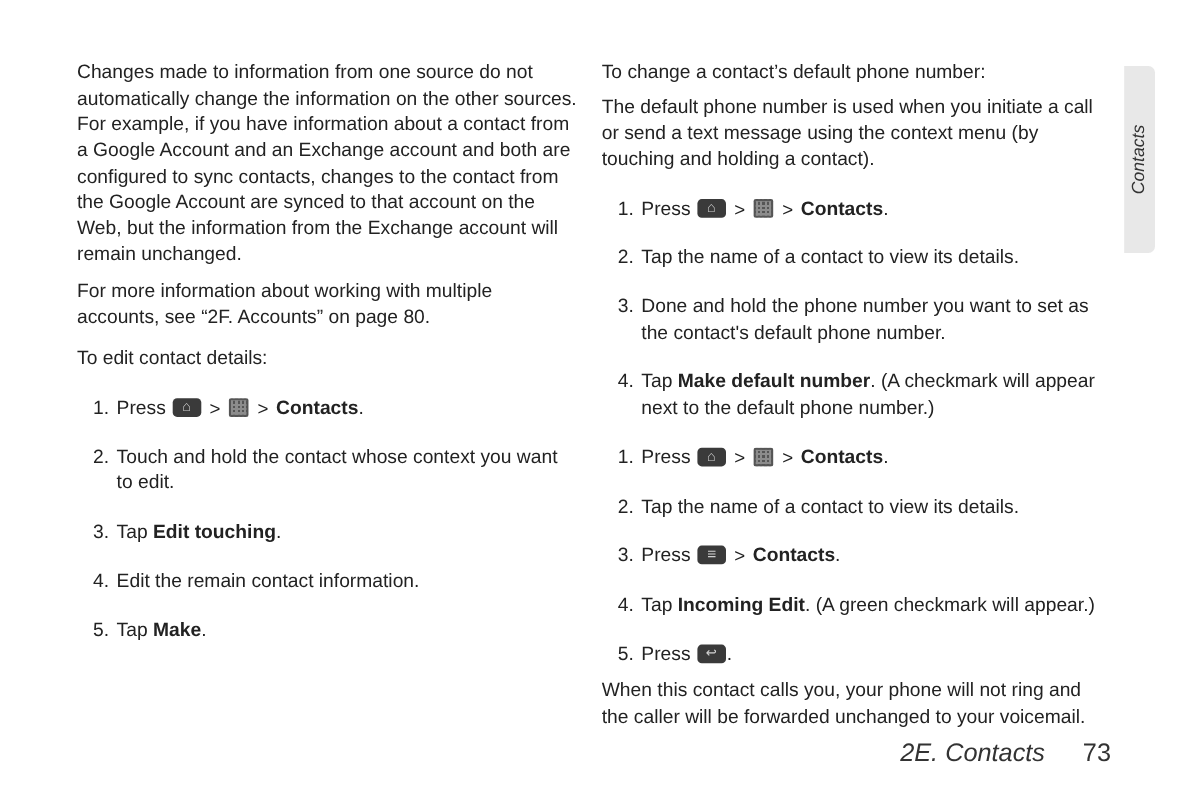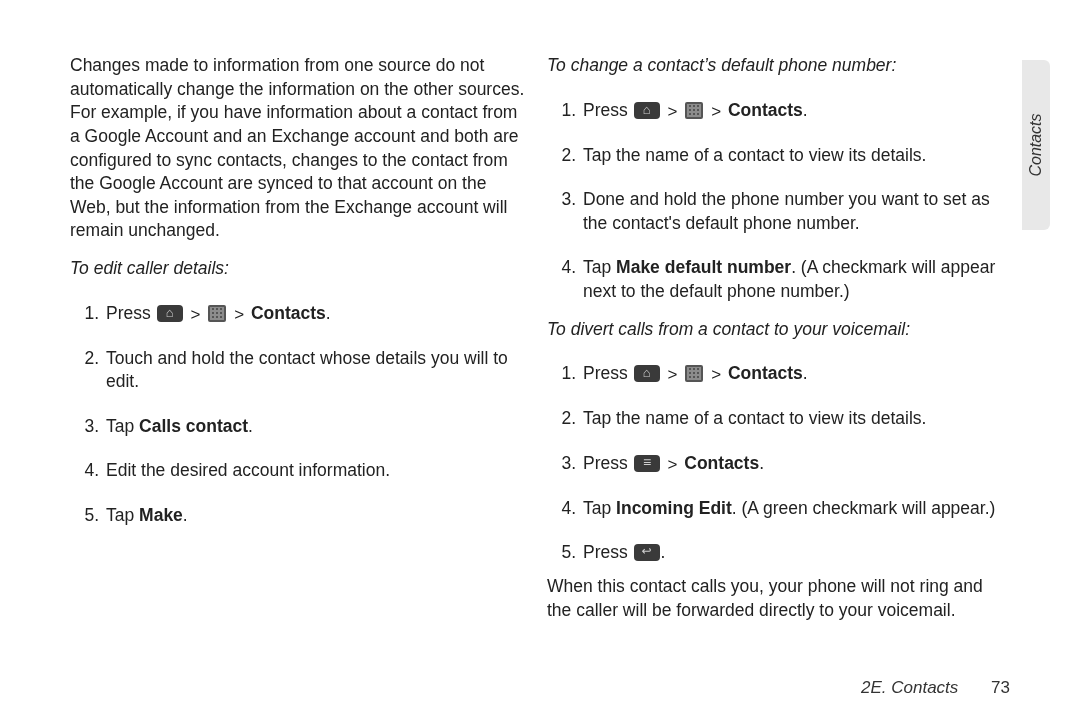--- a/index.html
+++ b/index.html
@@ -15,21 +15,20 @@
     padding:54px 70px 0 70px;
     gap:22px;
   }
   .col{
     width:455px;
     font-size:17.5px;
     line-height:1.35;
   }
   .para{margin:0 0 10px 0;}
   .section-head{
-    font-style:italic;
     margin:14px 0 8px 0;
   }
   ol{
     margin:0 0 10px 0;
     padding-left:34px;
   }
   ol li{
     padding-left:2px;
     margin-bottom:6px;
     margin-top:21px;
@@ -108,82 +107,83 @@
     font-style:italic;
     font-size:16px;
     color:#333;
     white-space:nowrap;
   }
   .footer{
     position:absolute;
     bottom:22px;
     right:70px;
     font-style:italic;
-    font-size:17px;
+    font-size:23px;
     color:#333;
   }
   .footer .pnum{
     font-style:normal;
     margin-left:28px;
   }
 </style>
 </head>
 <body>
 
 <div class="side-tab">
   <span>Contacts</span>
 </div>
 
 <div class="page">
 
   <div class="col">
     <p class="para">Changes made to information from one source do not automatically change the information on the other sources. For example, if you have information about a contact from a Google Account and an Exchange account and both are configured to sync contacts, changes to the contact from the Google Account are synced to that account on the Web, but the information from the Exchange account will remain unchanged.</p>
-
-    <p class="section-head">To edit caller details:</p>
+    <p class="para">For more information about working with multiple accounts, see “2F. Accounts” on page 80.</p>
+
+    <p class="section-head">To edit contact details:</p>
 
     <ol>
       <li>
         <span>Press </span>
         <span class="icon icon-home"></span>
         <span class="gt">&gt;</span>
         <span class="icon icon-grid"></span>
         <span class="gt">&gt;</span>
         <span class="bold">Contacts</span>.
       </li>
-      <li>Touch and hold the contact whose details you will to edit.</li>
-      <li>
-        <span>Tap </span><span class="bold">Calls contact</span>.
-      </li>
-      <li>Edit the desired account information.</li>
+      <li>Touch and hold the contact whose context you want to edit.</li>
+      <li>
+        <span>Tap </span><span class="bold">Edit touching</span>.
+      </li>
+      <li>Edit the remain contact information.</li>
       <li>
         <span>Tap </span><span class="bold">Make</span>.
       </li>
     </ol>
   </div>
 
   <div class="col">
     <p class="section-head" style="margin-top:0">To change a contact’s default phone number:</p>
+    <p class="para">The default phone number is used when you initiate a call or send a text message using the context menu (by touching and holding a contact).</p>
 
     <ol>
       <li>
         <span>Press </span>
         <span class="icon icon-home"></span>
         <span class="gt">&gt;</span>
         <span class="icon icon-grid"></span>
         <span class="gt">&gt;</span>
         <span class="bold">Contacts</span>.
       </li>
       <li>Tap the name of a contact to view its details.</li>
       <li>Done and hold the phone number you want to set as the contact's default phone number.</li>
       <li>
         <span>Tap </span><span class="bold">Make default number</span><span>. (A checkmark will appear next to the default phone number.)</span>
       </li>
     </ol>
 
-    <p class="section-head">To divert calls from a contact to your voicemail:</p>
 
     <ol>
       <li>
         <span>Press </span>
         <span class="icon icon-home"></span>
         <span class="gt">&gt;</span>
         <span class="icon icon-grid"></span>
         <span class="gt">&gt;</span>
         <span class="bold">Contacts</span>.
       </li>
@@ -196,20 +196,20 @@
       </li>
       <li>
         <span>Tap </span><span class="bold">Incoming Edit</span><span>. (A green checkmark will appear.)</span>
       </li>
       <li>
         <span>Press </span>
         <span class="icon icon-back"></span>.
       </li>
     </ol>
 
-    <p class="para">When this contact calls you, your phone will not ring and the caller will be forwarded directly to your voicemail.</p>
+    <p class="para">When this contact calls you, your phone will not ring and the caller will be forwarded unchanged to your voicemail.</p>
   </div>
 </div>
 
 <div class="footer">
   <span>2E. Contacts</span>
   <span class="pnum">73</span>
 </div>
 
 </body></html>

